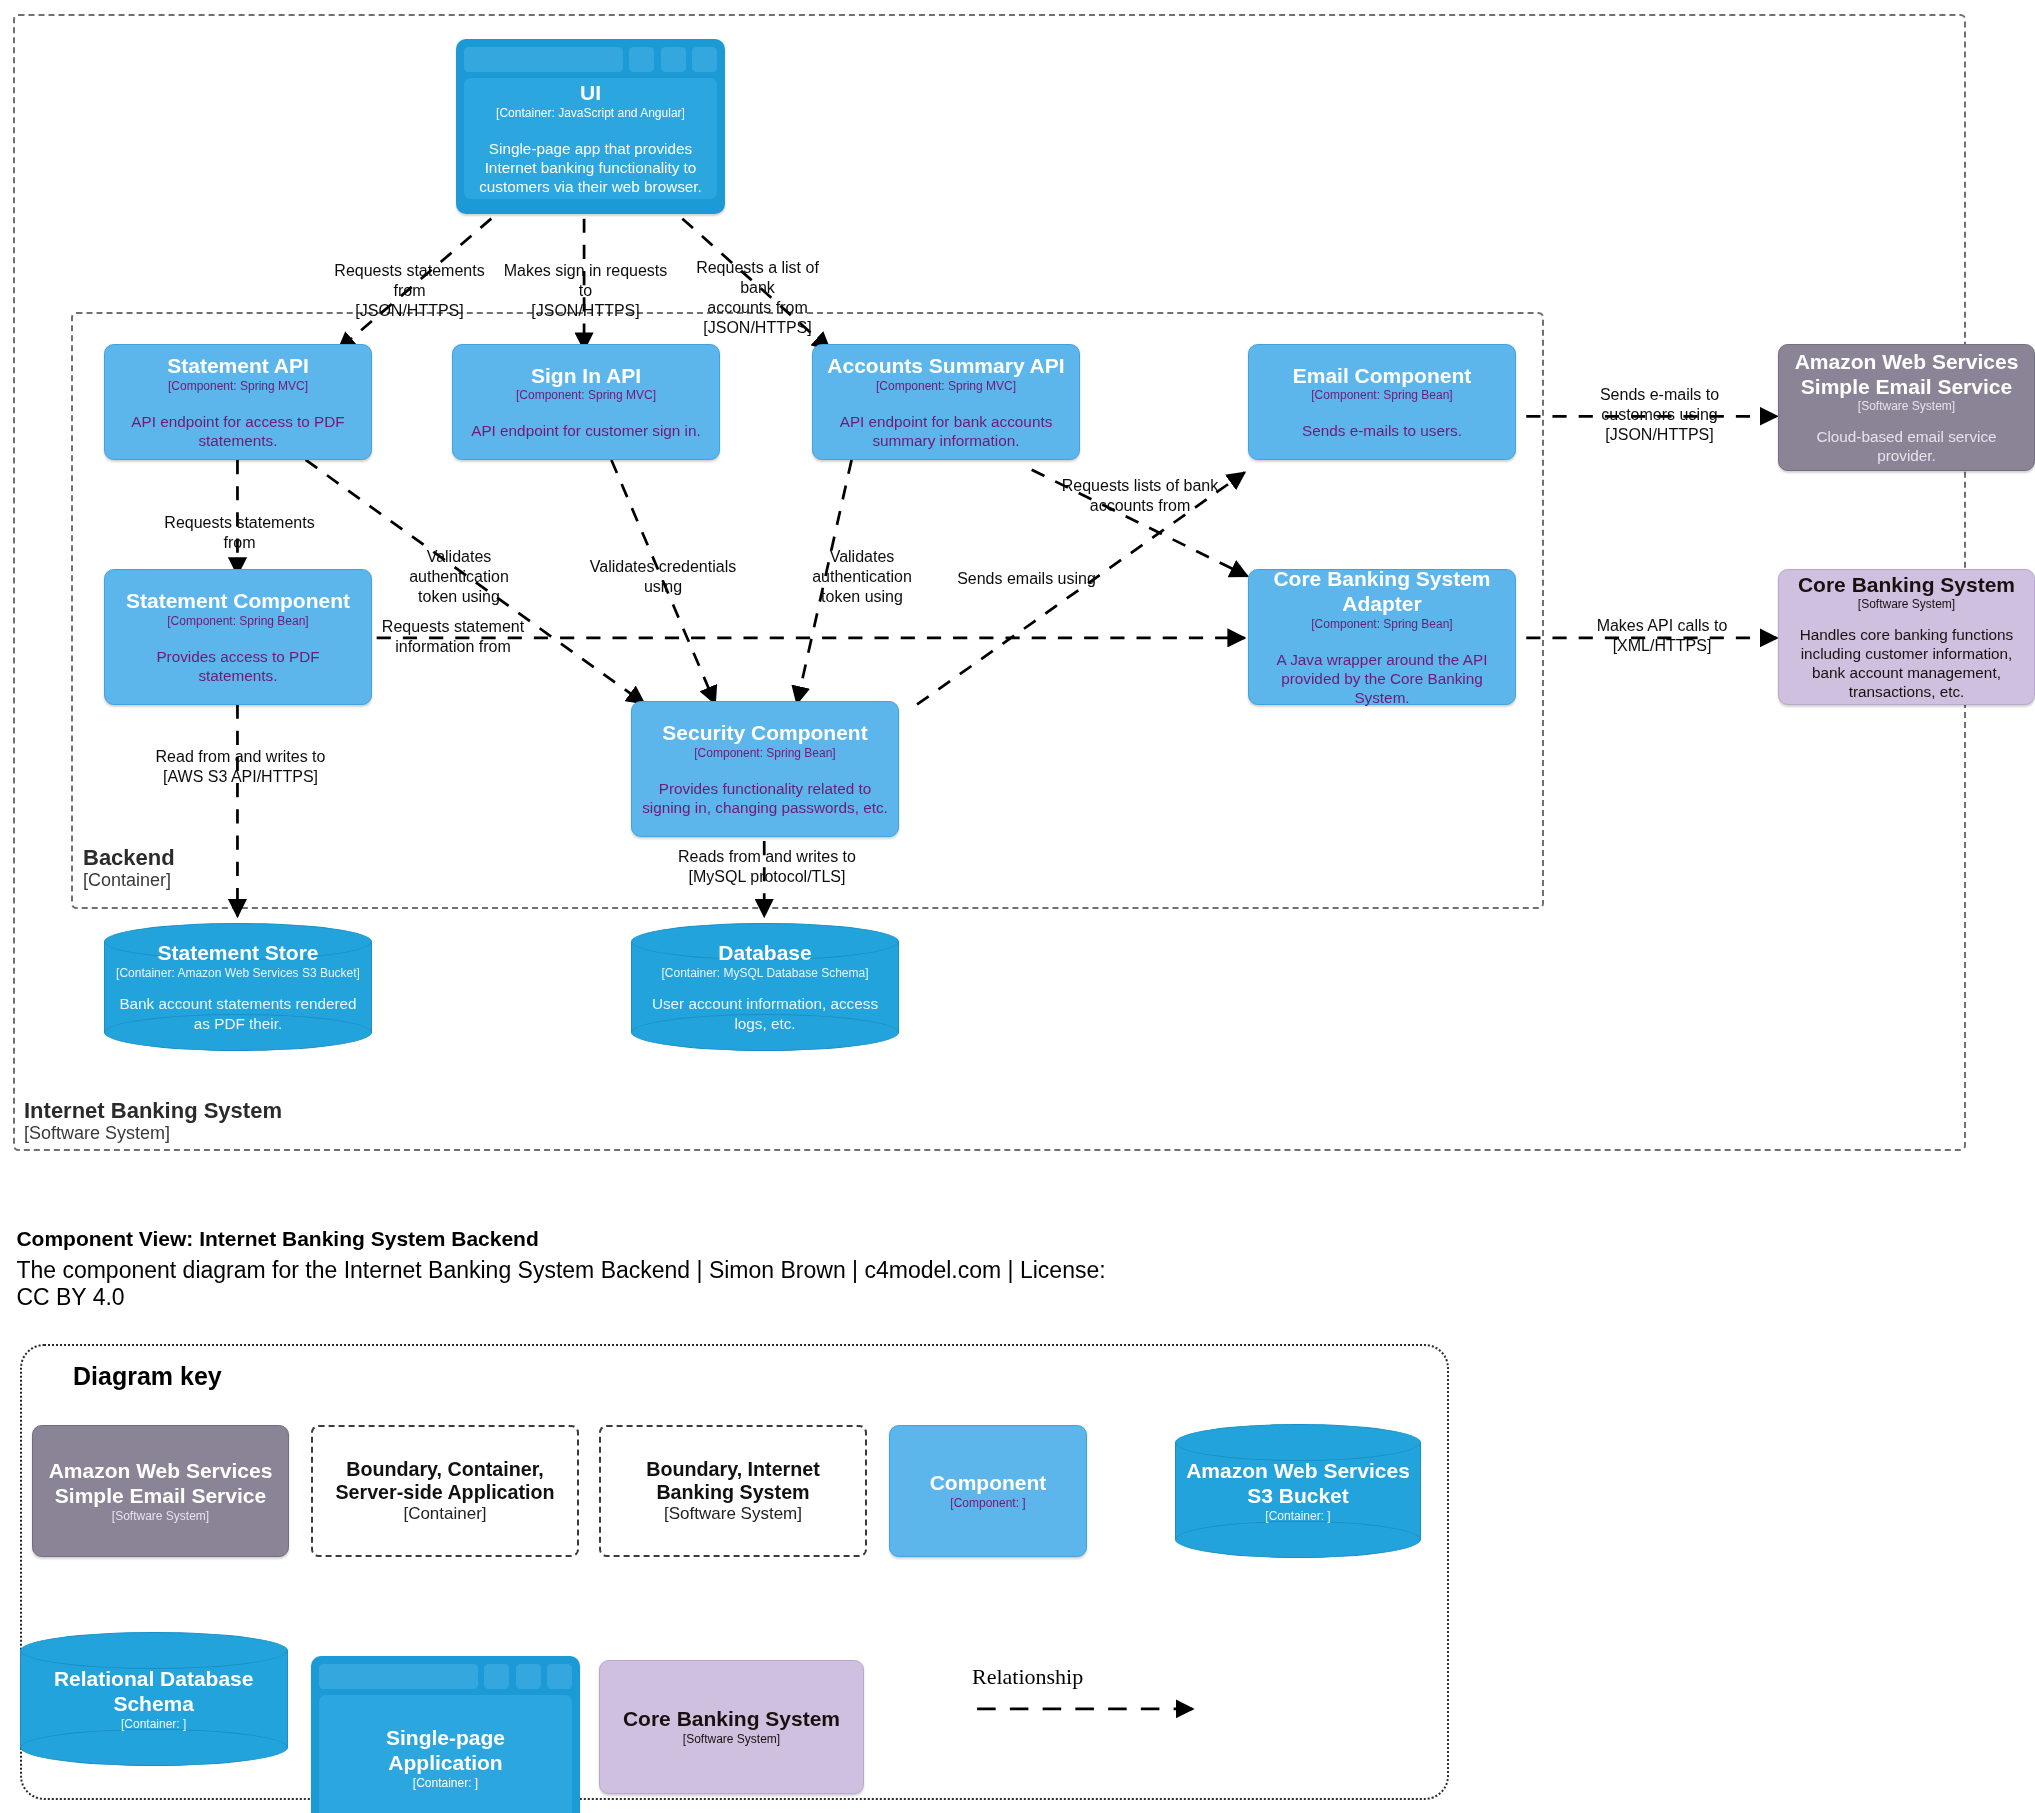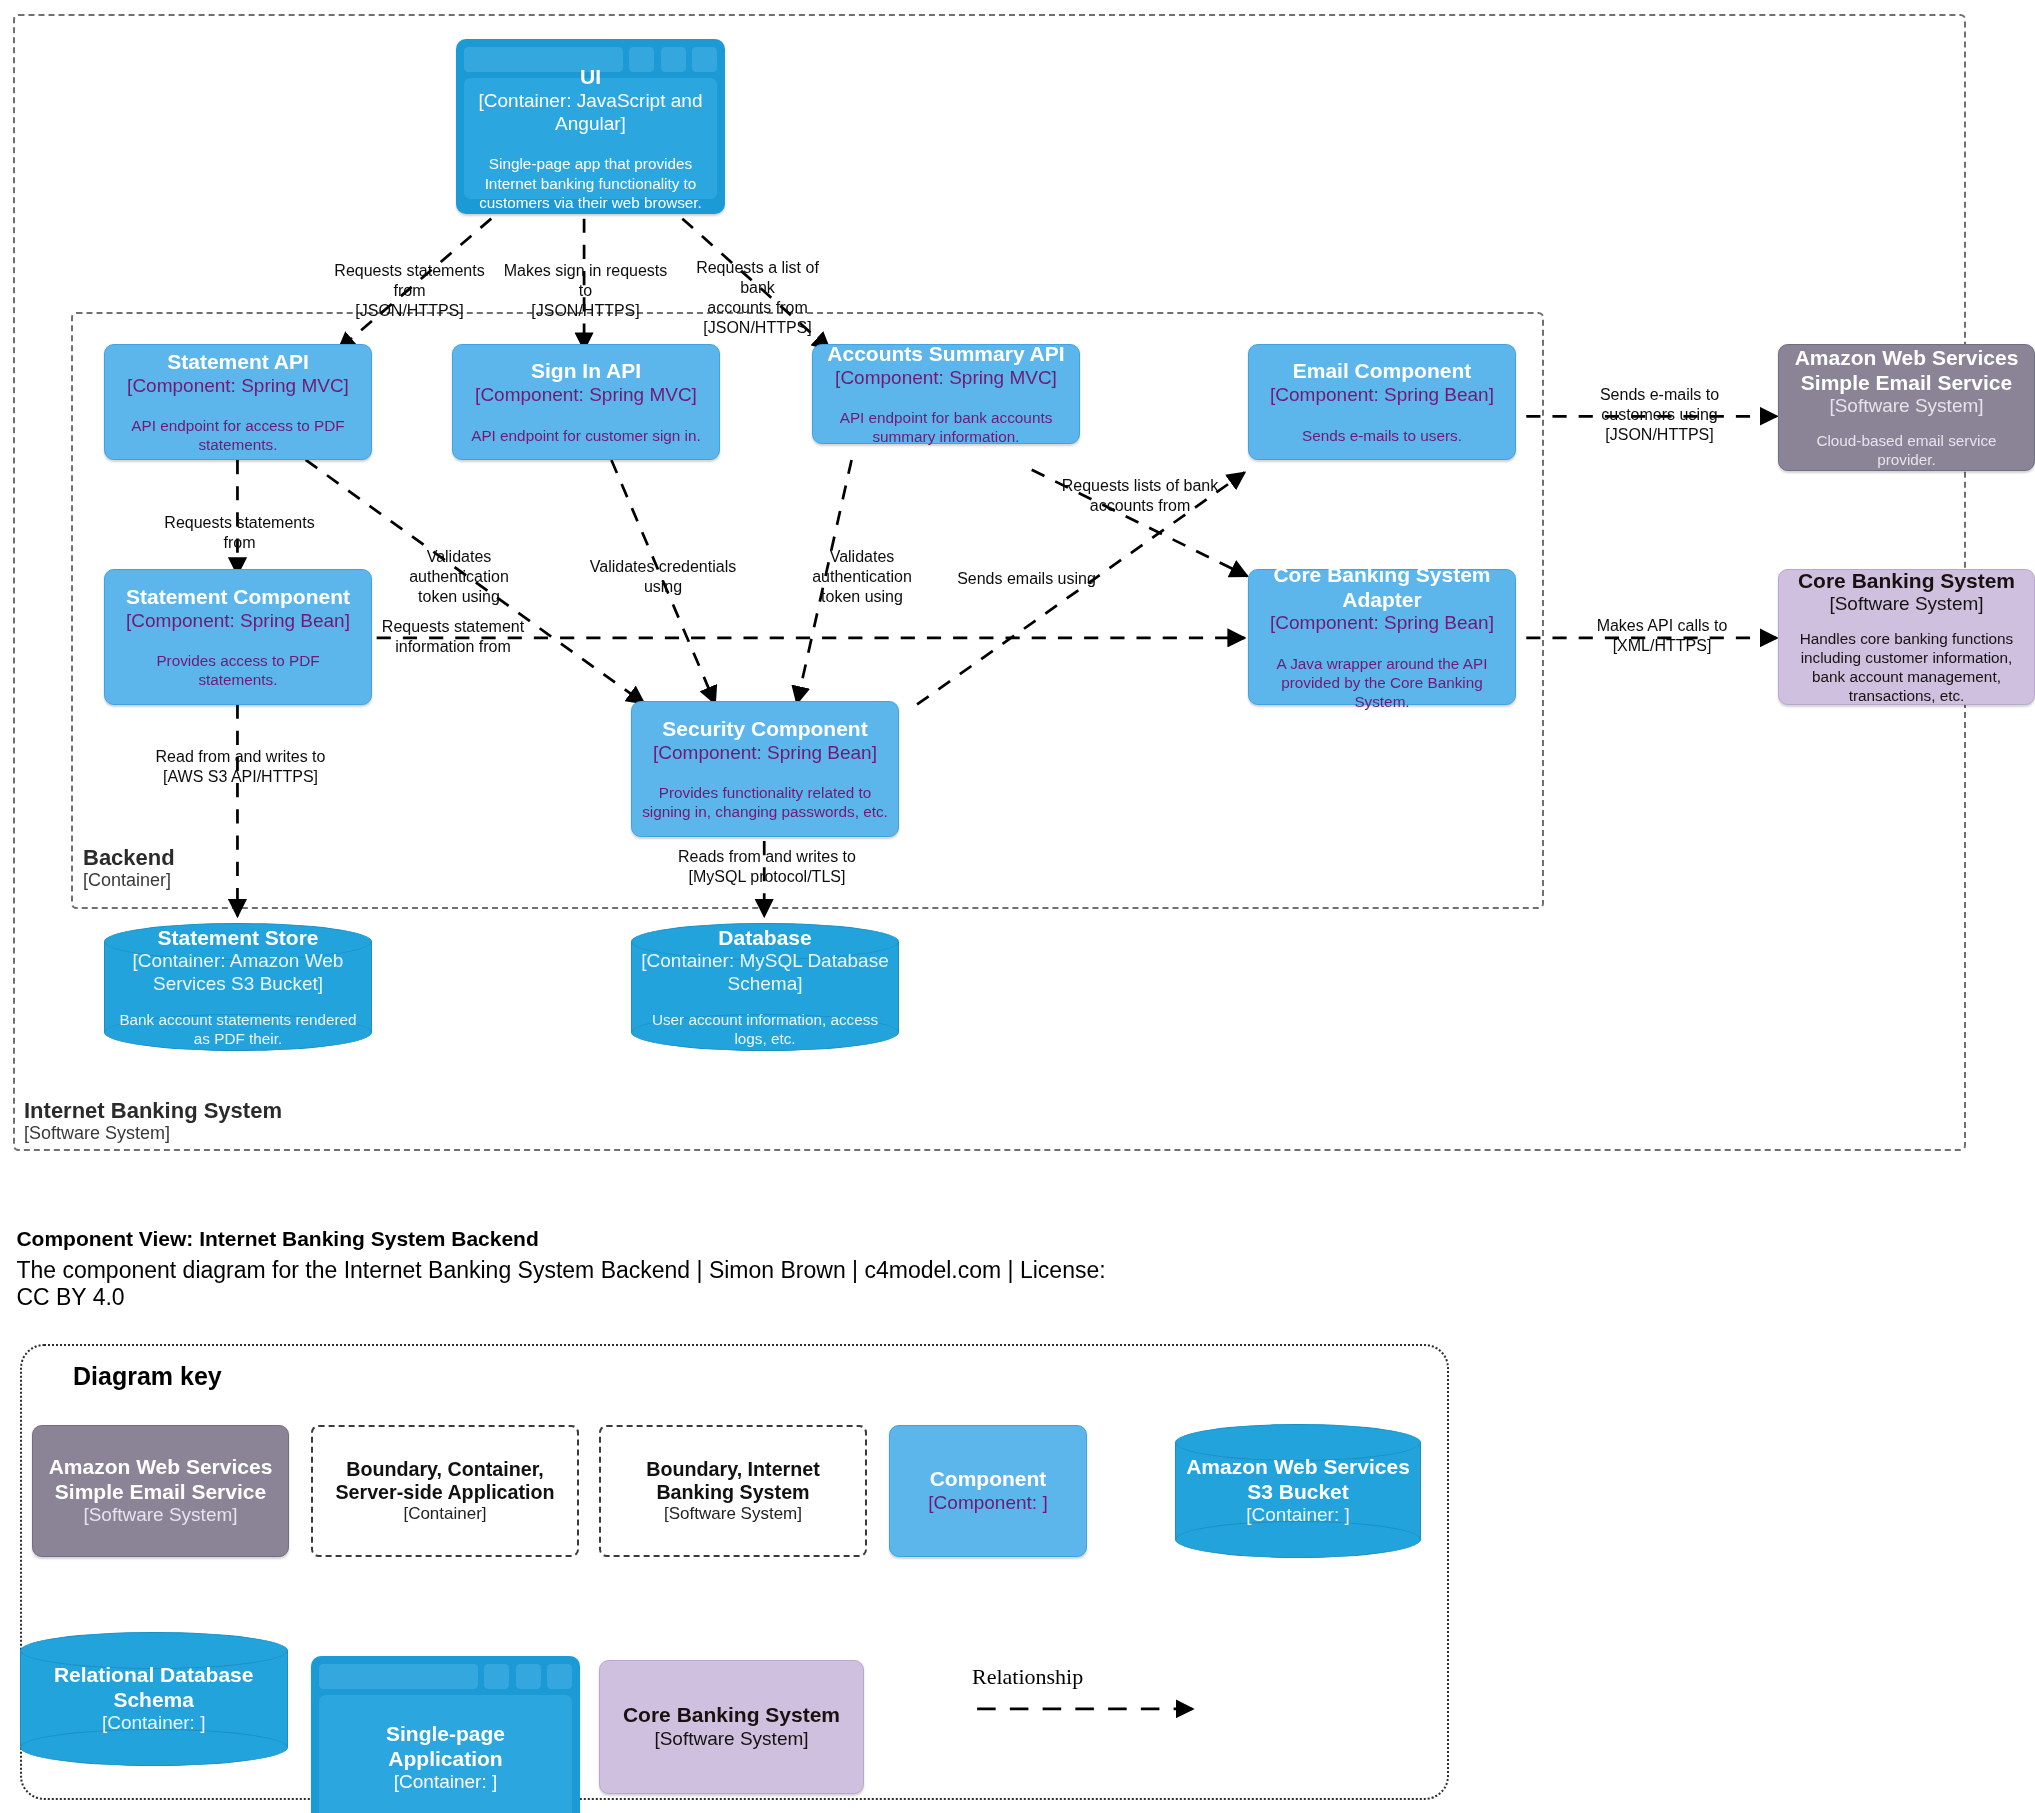--- a/index.html
+++ b/index.html
@@ -20,21 +20,21 @@
           align-items:center; justify-content:center; text-align:center; padding:7.6px 9.8px; }
 
   .comp { background:#5DB6EB; border:1.6px solid #3FA3DF; border-radius:9.8px; color:#ffffff;
           box-shadow:0 1.6px 2.2px rgba(0,0,0,.18); }
   .ext-grey { background:#8A8496; border:1.6px solid #736D80; border-radius:9.8px; color:#ffffff;
           box-shadow:0 1.6px 2.2px rgba(0,0,0,.18); }
   .ext-purple { background:#CFC0DF; border:1.6px solid #B9A8CC; border-radius:9.8px; color:#17120f;
           box-shadow:0 1.6px 2.2px rgba(0,0,0,.18); }
 
   .n-name { font-size:21px; font-weight:bold; line-height:1.18; }
-  .n-type { font-size:19px; line-height:1.2; }
+  .n-type { font-size:12px; line-height:1.2; }
   .n-desc { font-size:15.3px; line-height:1.25; margin-top:18.6px; }
   .comp .n-type, .comp .n-desc { color:#701a75; }
   .ext-grey .n-type, .ext-grey .n-desc { color:#e6e3ec; }
   .ext-purple .n-type, .ext-purple .n-desc { color:#17120f; }
 
   
   .browser { position:absolute; background:#1C9AD6; border-radius:10px; padding:7.6px;
              box-sizing:border-box; box-shadow:0 1.6px 2.2px rgba(0,0,0,.18); }
   .browser .chrome { display:flex; gap:6.6px; height:25px; margin-bottom:6.6px; }
   .browser .urlbar { flex:1; background:#34A8DE; border-radius:4.4px; }
@@ -147,21 +147,21 @@
     <div class="n-type">[Component: Spring MVC]</div>
     <div class="n-desc">API endpoint for access to PDF statements.</div>
   </div>
 
   <div class="node comp" style="left:452px; top:344px; width:268px; height:116px;">
     <div class="n-name">Sign In API</div>
     <div class="n-type">[Component: Spring MVC]</div>
     <div class="n-desc">API endpoint for customer sign in.</div>
   </div>
 
-  <div class="node comp" style="left:812px; top:344px; width:268px; height:100px;">
+  <div class="node comp" style="left:812px; top:344px; width:268px; height:116px;">
     <div class="n-name">Accounts Summary API</div>
     <div class="n-type">[Component: Spring MVC]</div>
     <div class="n-desc">API endpoint for bank accounts summary information.</div>
   </div>
 
   <div class="node comp" style="left:1248px; top:344px; width:268px; height:116px;">
     <div class="n-name">Email Component</div>
     <div class="n-type">[Component: Spring Bean]</div>
     <div class="n-desc">Sends e-mails to users.</div>
   </div>

